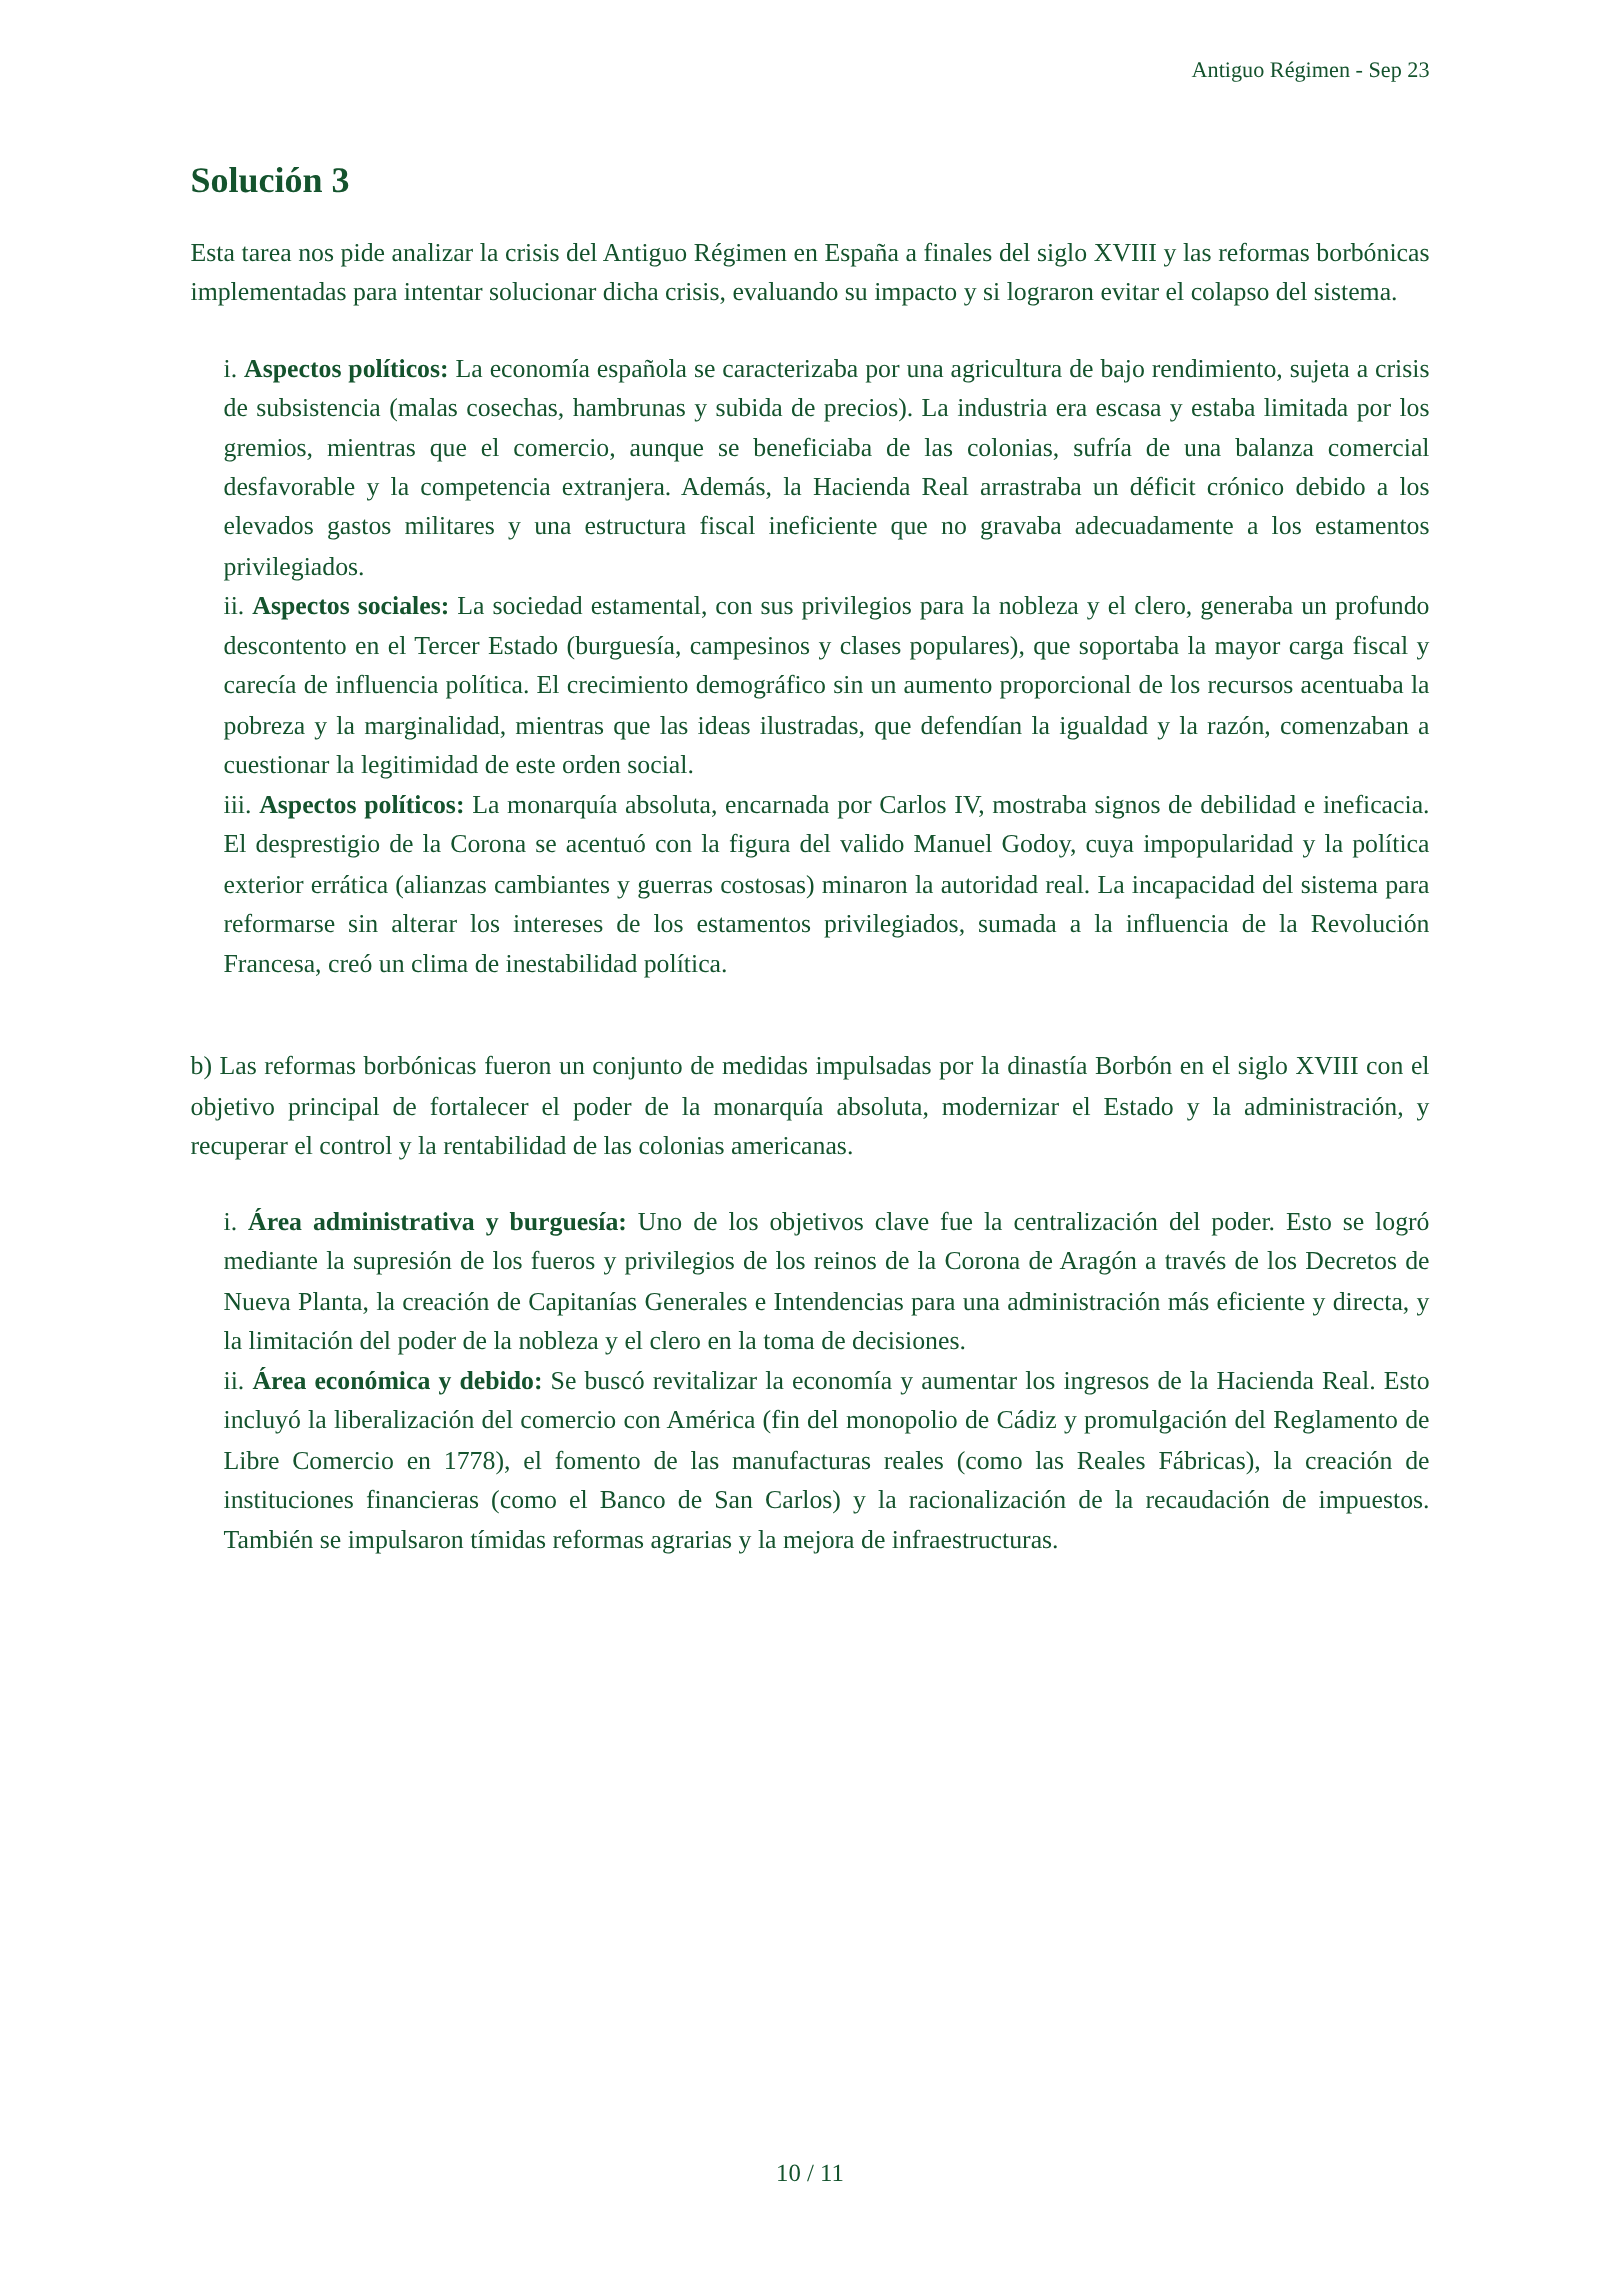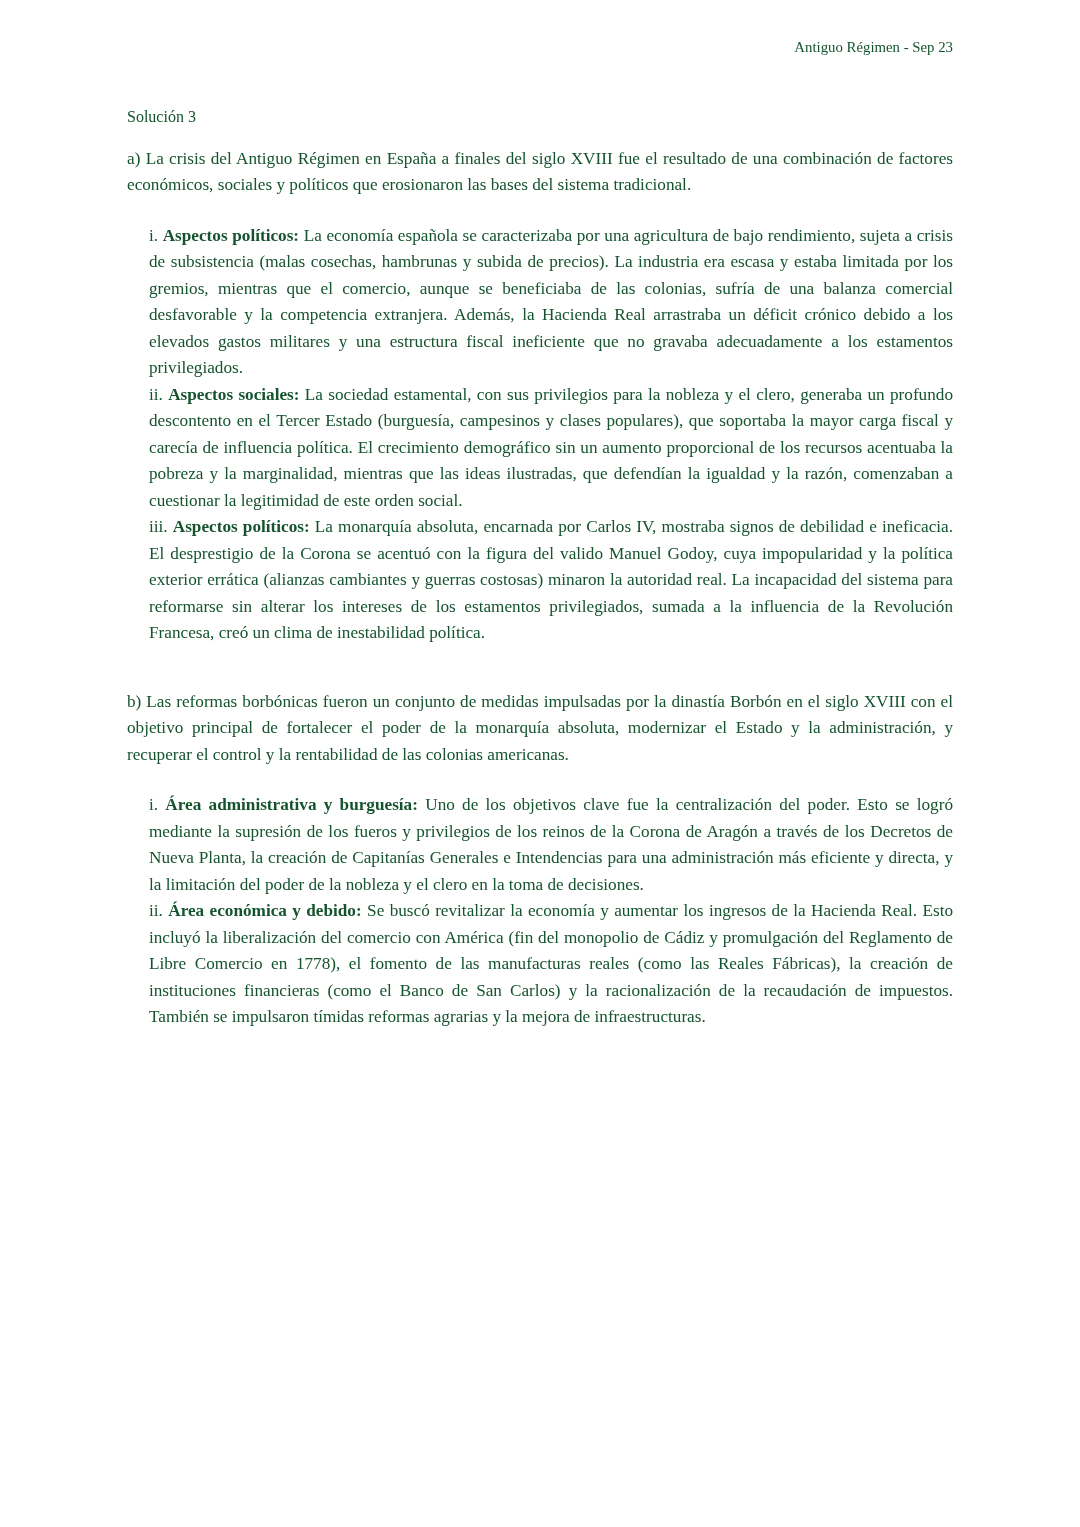--- a/index.html
+++ b/index.html
@@ -20,22 +20,22 @@
     font-size: 17.2px;
     line-height: 1.54;
     padding: 36px 127px 0 127px;
   }
   .running-header {
     text-align: right;
     font-size: 14.8px;
     margin-bottom: 48px;
   }
   h1.doc-title {
-    font-size: 16px;
-    font-weight: normal;
+    font-size: 24px;
+    font-weight: bold;
     margin: 0 0 20px 0;
     line-height: 1.2;
   }
   p.body-par {
     margin: 0 0 12px 0;
     text-align: justify;
   }
   p.section-lead {
     margin: 0 0 12px 0;
     text-align: justify;
@@ -61,22 +61,22 @@
 </style>
 </head>
 <body>
 
 <div class="page">
 
   <div class="running-header">Antiguo Régimen - Sep 23</div>
 
   <h1 class="doc-title">Solución 3</h1>
 
+  <p class="body-par">Esta tarea nos pide analizar la crisis del Antiguo Régimen en España a finales del siglo XVIII y las reformas borbónicas implementadas para intentar solucionar dicha crisis, evaluando su impacto y si lograron evitar el colapso del sistema.</p>
 
-  <p class="section-lead">a) La crisis del Antiguo Régimen en España a finales del siglo XVIII fue el resultado de una combinación de factores económicos, sociales y políticos que erosionaron las bases del sistema tradicional.</p>
 
   <div class="enum-list">
     <div class="enum-item">
       <span class="item-marker">i.</span>
       <span class="item-label">Aspectos políticos:</span>
       <span class="item-text">La economía española se caracterizaba por una agricultura de bajo rendimiento, sujeta a crisis de subsistencia (malas cosechas, hambrunas y subida de precios). La industria era escasa y estaba limitada por los gremios, mientras que el comercio, aunque se beneficiaba de las colonias, sufría de una balanza comercial desfavorable y la competencia extranjera. Además, la Hacienda Real arrastraba un déficit crónico debido a los elevados gastos militares y una estructura fiscal ineficiente que no gravaba adecuadamente a los estamentos privilegiados.</span>
     </div>
     <div class="enum-item">
       <span class="item-marker">ii.</span>
       <span class="item-label">Aspectos sociales:</span>
@@ -98,14 +98,17 @@
       <span class="item-text">Uno de los objetivos clave fue la centralización del poder. Esto se logró mediante la supresión de los fueros y privilegios de los reinos de la Corona de Aragón a través de los Decretos de Nueva Planta, la creación de Capitanías Generales e Intendencias para una administración más eficiente y directa, y la limitación del poder de la nobleza y el clero en la toma de decisiones.</span>
     </div>
     <div class="enum-item">
       <span class="item-marker">ii.</span>
       <span class="item-label">Área económica y debido:</span>
       <span class="item-text">Se buscó revitalizar la economía y aumentar los ingresos de la Hacienda Real. Esto incluyó la liberalización del comercio con América (fin del monopolio de Cádiz y promulgación del Reglamento de Libre Comercio en 1778), el fomento de las manufacturas reales (como las Reales Fábricas), la creación de instituciones financieras (como el Banco de San Carlos) y la racionalización de la recaudación de impuestos. También se impulsaron tímidas reformas agrarias y la mejora de infraestructuras.</span>
     </div>
   </div>
 
 
+  <div class="page-footer">
+    <span>10 / 11</span>
+  </div>
 
 </div>
 
 </body></html>

